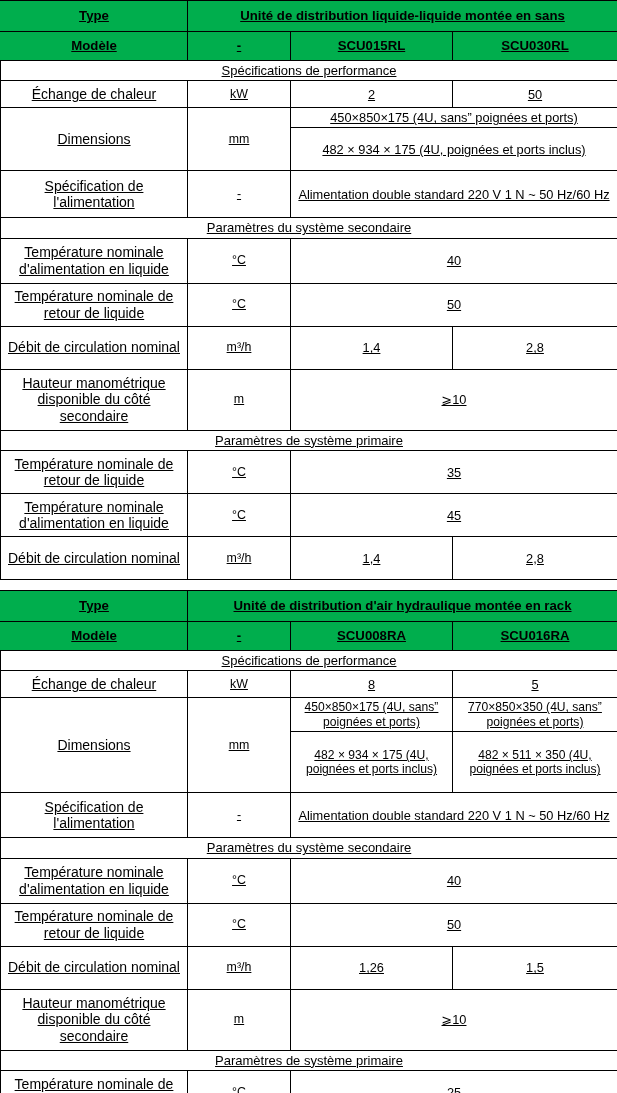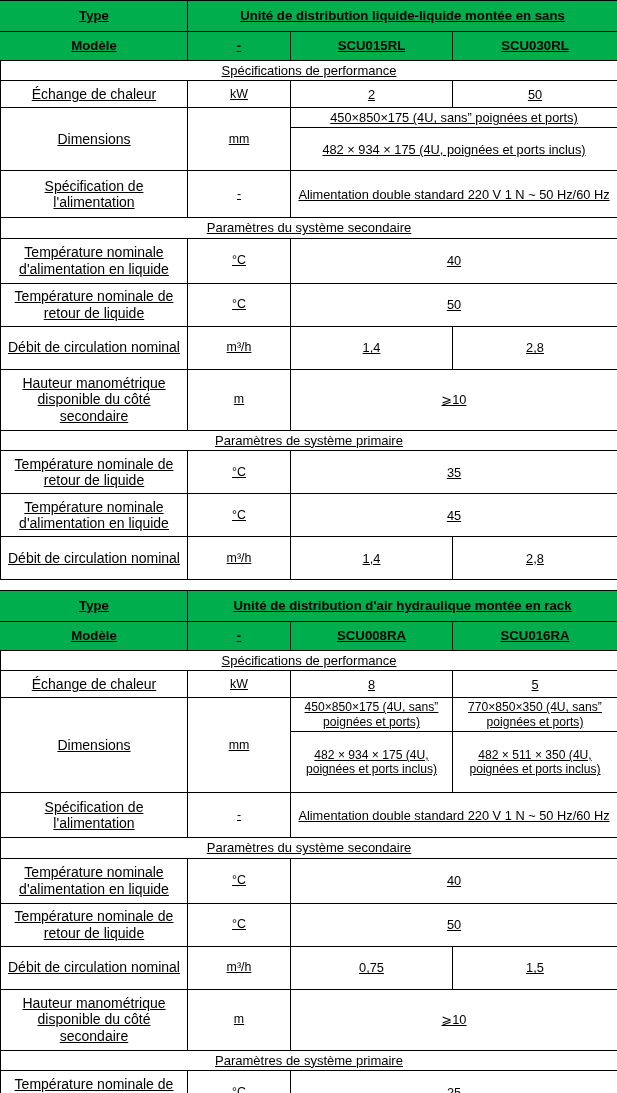--- a/index.html
+++ b/index.html
@@ -198,21 +198,21 @@
         <td class="val" colspan="2">40</td>
       </tr>
       <tr>
         <td class="lbl" style="height:38px">Température nominale de retour de liquide</td>
         <td class="unit">°C</td>
         <td class="val" colspan="2">50</td>
       </tr>
       <tr>
         <td class="lbl" style="height:38px">Débit de circulation nominal</td>
         <td class="unit">m³/h</td>
-        <td class="val">0,75</td>
+        <td class="val">1,26</td>
         <td class="val">1,5</td>
       </tr>
       <tr>
         <td class="lbl" style="height:56px">Hauteur manométrique disponible du côté secondaire</td>
         <td class="unit">m</td>
         <td class="val ge" colspan="2">⩾10</td>
       </tr>
       <tr>
         <td class="sect" colspan="4" style="height:15px">Paramètres de système primaire</td>
       </tr>

